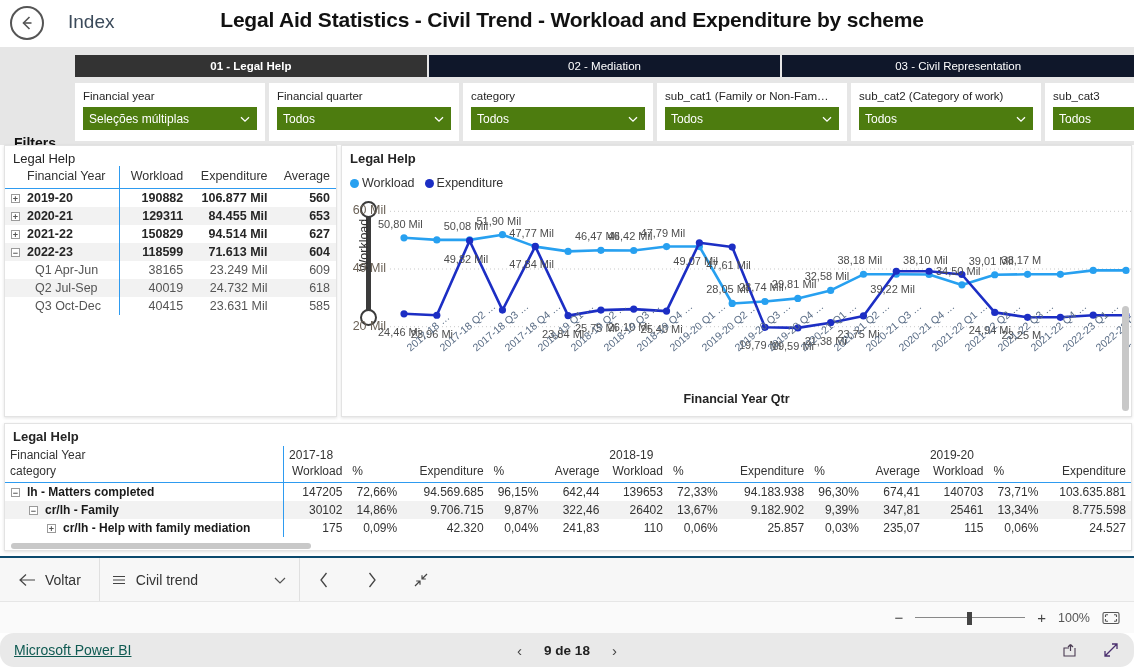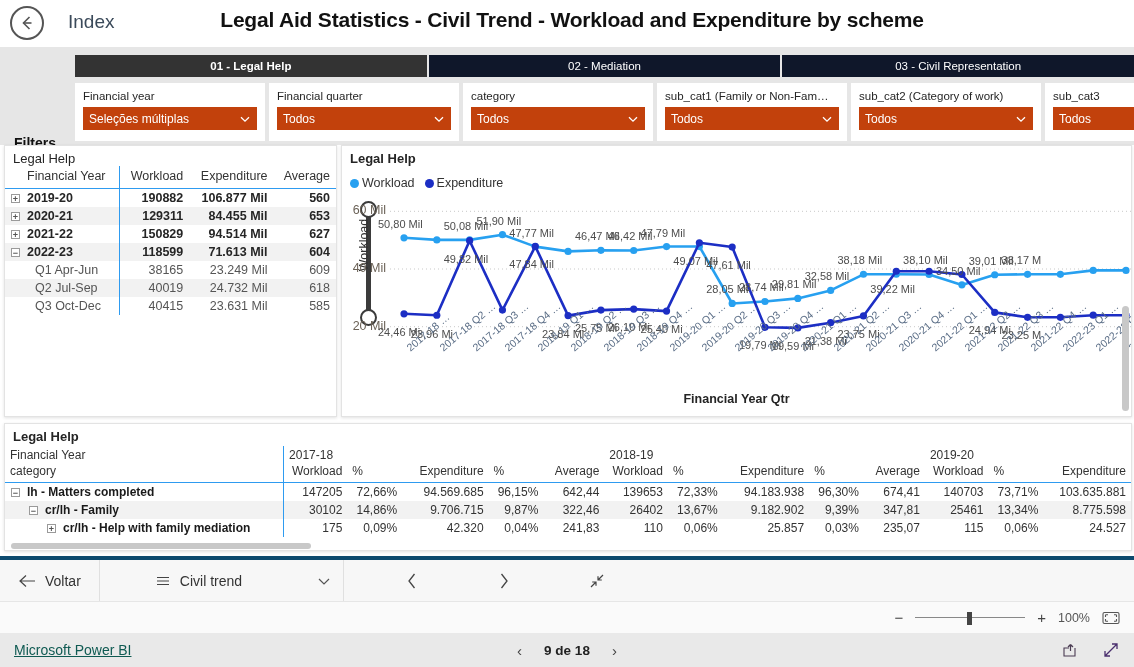--- a/index.html
+++ b/index.html
@@ -58,21 +58,21 @@
   }
   .slicer {
     width:190px; background:#fff; padding:7px 8px 0 8px;
     position:relative; flex:0 0 auto;
   }
   .slicer-label {
     font-size:11.5px; color:#252525; font-weight:400;
     margin-bottom:5px; white-space:nowrap; overflow:hidden;
   }
   .slicer-box {
-    height:23px; background:#c2410c; color:#fff; font-size:12px;
+    height:23px; background:#4d7c0f; color:#fff; font-size:12px;
     display:flex; align-items:center; padding:0 6px;
     cursor:pointer; position:relative;
   }
   .slicer-box .val { flex:1; white-space:nowrap; overflow:hidden; }
   .chev { width:12px; height:12px; flex:0 0 auto; }
 
   
   #leftcard {
     position:absolute; left:4px; top:145px; width:333px; height:272px;
     background:#fff; border:1px solid #e3e3e3;
@@ -186,23 +186,22 @@
   table.bmatrix td.first-num { border-left:1.4px solid #2e9bf0; }
   table.bmatrix th.first-num { border-left:1.4px solid #2e9bf0; }
   #bm-scroll {
     position:absolute; left:6px; bottom:1px; height:6px; width:300px;
     background:#c8c8c8; border-radius:3px;
   }
 
   
   #bottombar {
     position:absolute; left:0; top:556px; width:1134px; height:45px;
-    background:#f7f7f7; border-top:4px solid #0c4a6e; display:flex;
+    background:#f7f7f7; border-top:2px solid #0c4a6e; display:flex;
     align-items:stretch;
-    gap:44px;
   }
   .bb-btn {
     display:flex; align-items:center; gap:9px; padding:0 18px;
     font-size:14px; color:#333; cursor:pointer;
     border-right:1px solid #e0e0e0;
   }
   #pagepicker {
     display:flex; align-items:center; gap:10px; padding:0 12px;
     width:200px; cursor:pointer; border-right:1px solid #e0e0e0;
     font-size:14px; color:#333;
@@ -229,21 +228,21 @@
     background:#888;
   }
   .zslider .thumb {
     position:absolute; left:52px; top:1px; width:5px; height:13px;
     background:#444; cursor:pointer;
   }
   .zbtn { cursor:pointer; font-size:15px; color:#444; user-select:none; }
 
   #footer {
     position:absolute; left:0; top:633px; width:1134px; height:34px;
-    background:#e9e9e9; display:flex; align-items:center;
+    background:#e9e9e9; display:flex; align-items:center;border-radius:14px;
   }
   #pbi-link {
     margin-left:14px; font-size:14px; color:#0f5a52;
     text-decoration:underline; cursor:pointer;
   }
   #pager {
     position:absolute; left:0; right:0; display:flex;
     align-items:center; justify-content:center; gap:22px;
     font-size:13.5px; color:#222; font-weight:bold;
   }

